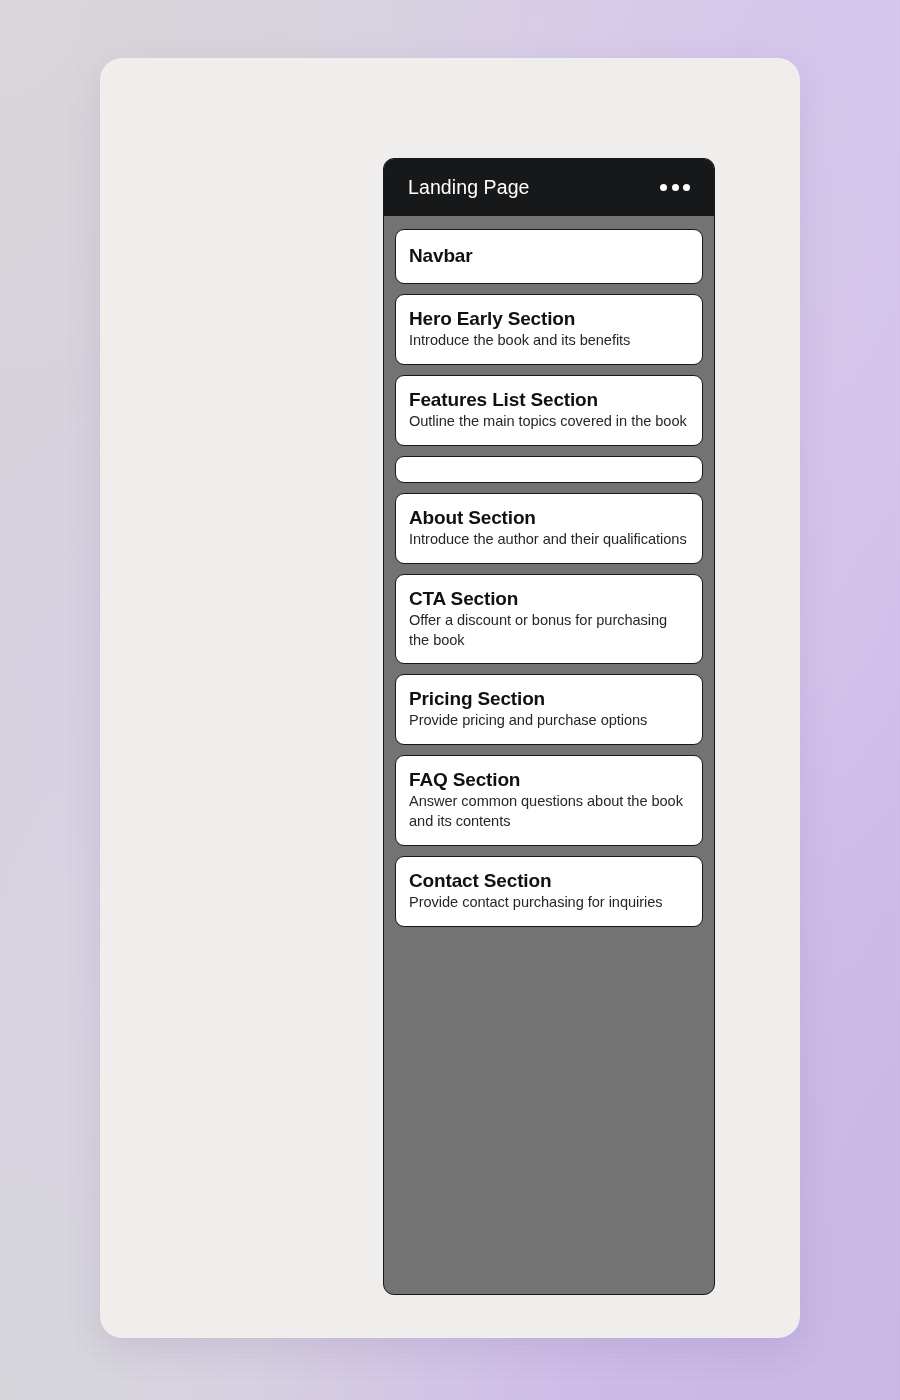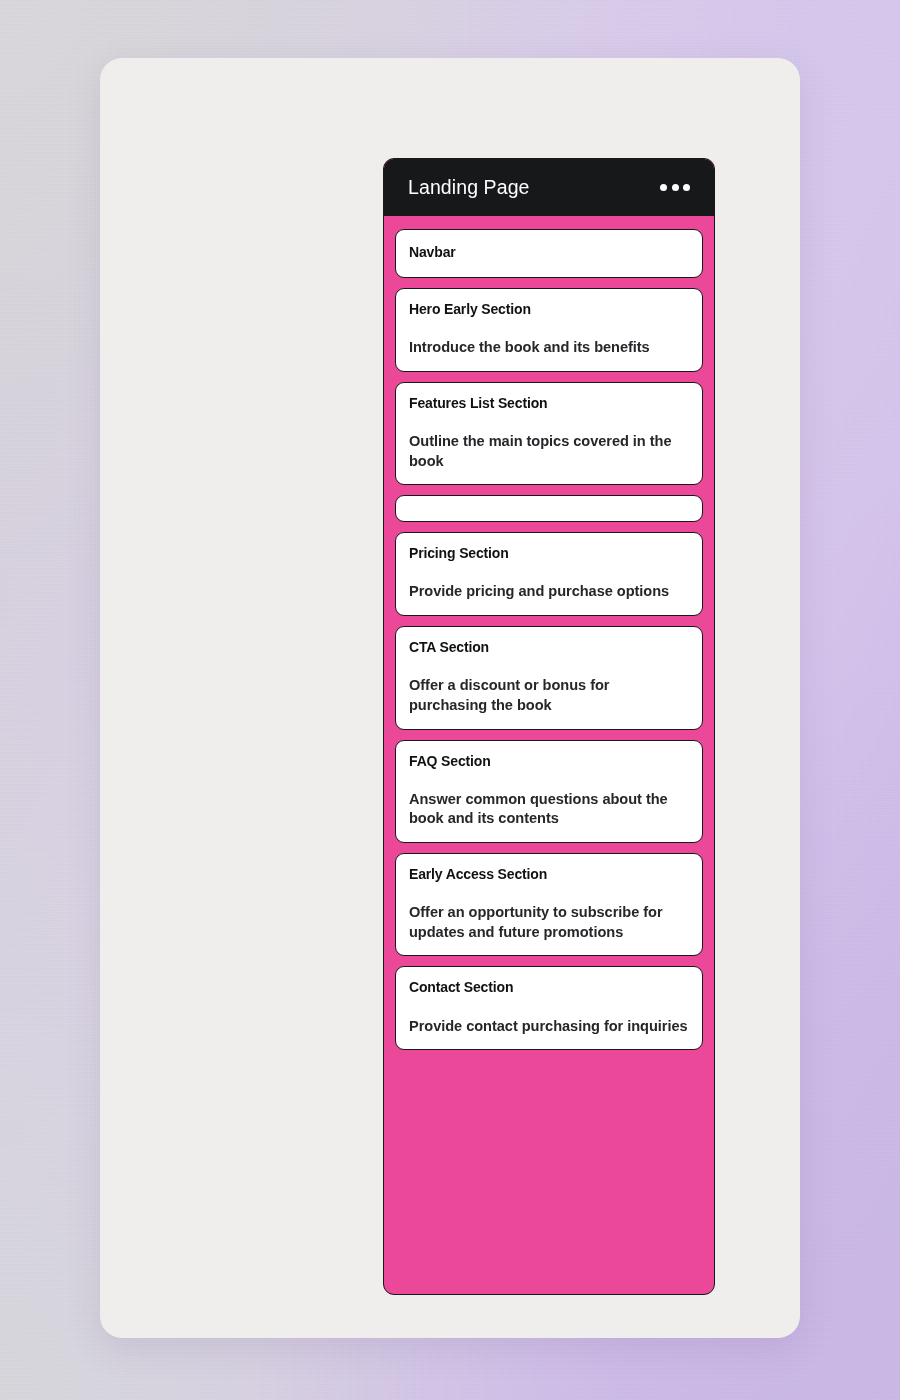--- a/index.html
+++ b/index.html
@@ -49,21 +49,21 @@
     box-shadow: 0 10px 34px rgba(90, 70, 120, .13);
   }
 
   
   #wireframe-panel {
     position: absolute;
     left: 283px;
     top: 100px;
     width: 332px;
     height: 1137px;
-    background: #ec4899;
+    background: #737373;
     border: 1.5px solid #17181a;
     border-radius: 11px;
     box-sizing: border-box;
     overflow: hidden;
   }
 
   #panel-header {
     height: 57px;
     background: #17181a;
     display: flex;
@@ -107,32 +107,32 @@
     background: #ffffff;
     box-sizing: border-box;
     padding: 12px 13px 13px 13px;
     cursor: pointer;
   }
   .section-card.title-only {
     padding-top: 14px;
     padding-bottom: 16px;
   }
   .card-title {
-    font-size: 14px;
+    font-size: 19px;
     font-weight: 600;
     color: #101113;
     letter-spacing: -.15px;
     line-height: 1.22;
   }
   .card-desc {
     font-size: 14.6px;
-    font-weight: 700;
+    font-weight: 400;
     color: #25272a;
     line-height: 1.35;
-    margin-top: 20px;
+    margin-top: 1px;
     letter-spacing: -.05px;
   }
 </style>
 </head>
 <body>
 
 <div id="backdrop"></div>
 <div id="grain"></div>
 
 <div id="outer-card">
@@ -156,34 +156,34 @@
           <div class="card-title">Hero Early Section</div>
           <div class="card-desc">Introduce the book and its benefits</div>
         </div>
         <div class="section-card">
           <div class="card-title">Features List Section</div>
           <div class="card-desc">Outline the main topics covered in the book</div>
         </div>
         <div class="section-card">
         </div>
         <div class="section-card">
-          <div class="card-title">Pricing Section</div>
-          <div class="card-desc">Provide pricing and purchase options</div>
+          <div class="card-title">About Section</div>
+          <div class="card-desc">Introduce the author and their qualifications</div>
         </div>
         <div class="section-card">
           <div class="card-title">CTA Section</div>
           <div class="card-desc">Offer a discount or bonus for purchasing the book</div>
         </div>
         <div class="section-card">
+          <div class="card-title">Pricing Section</div>
+          <div class="card-desc">Provide pricing and purchase options</div>
+        </div>
+        <div class="section-card">
           <div class="card-title">FAQ Section</div>
           <div class="card-desc">Answer common questions about the book and its contents</div>
-        </div>
-        <div class="section-card">
-          <div class="card-title">Early Access Section</div>
-          <div class="card-desc">Offer an opportunity to subscribe for updates and future promotions</div>
         </div>
         <div class="section-card">
           <div class="card-title">Contact Section</div>
           <div class="card-desc">Provide contact purchasing for inquiries</div>
         </div>
       </div>
 
   </div>
 </div>
 

